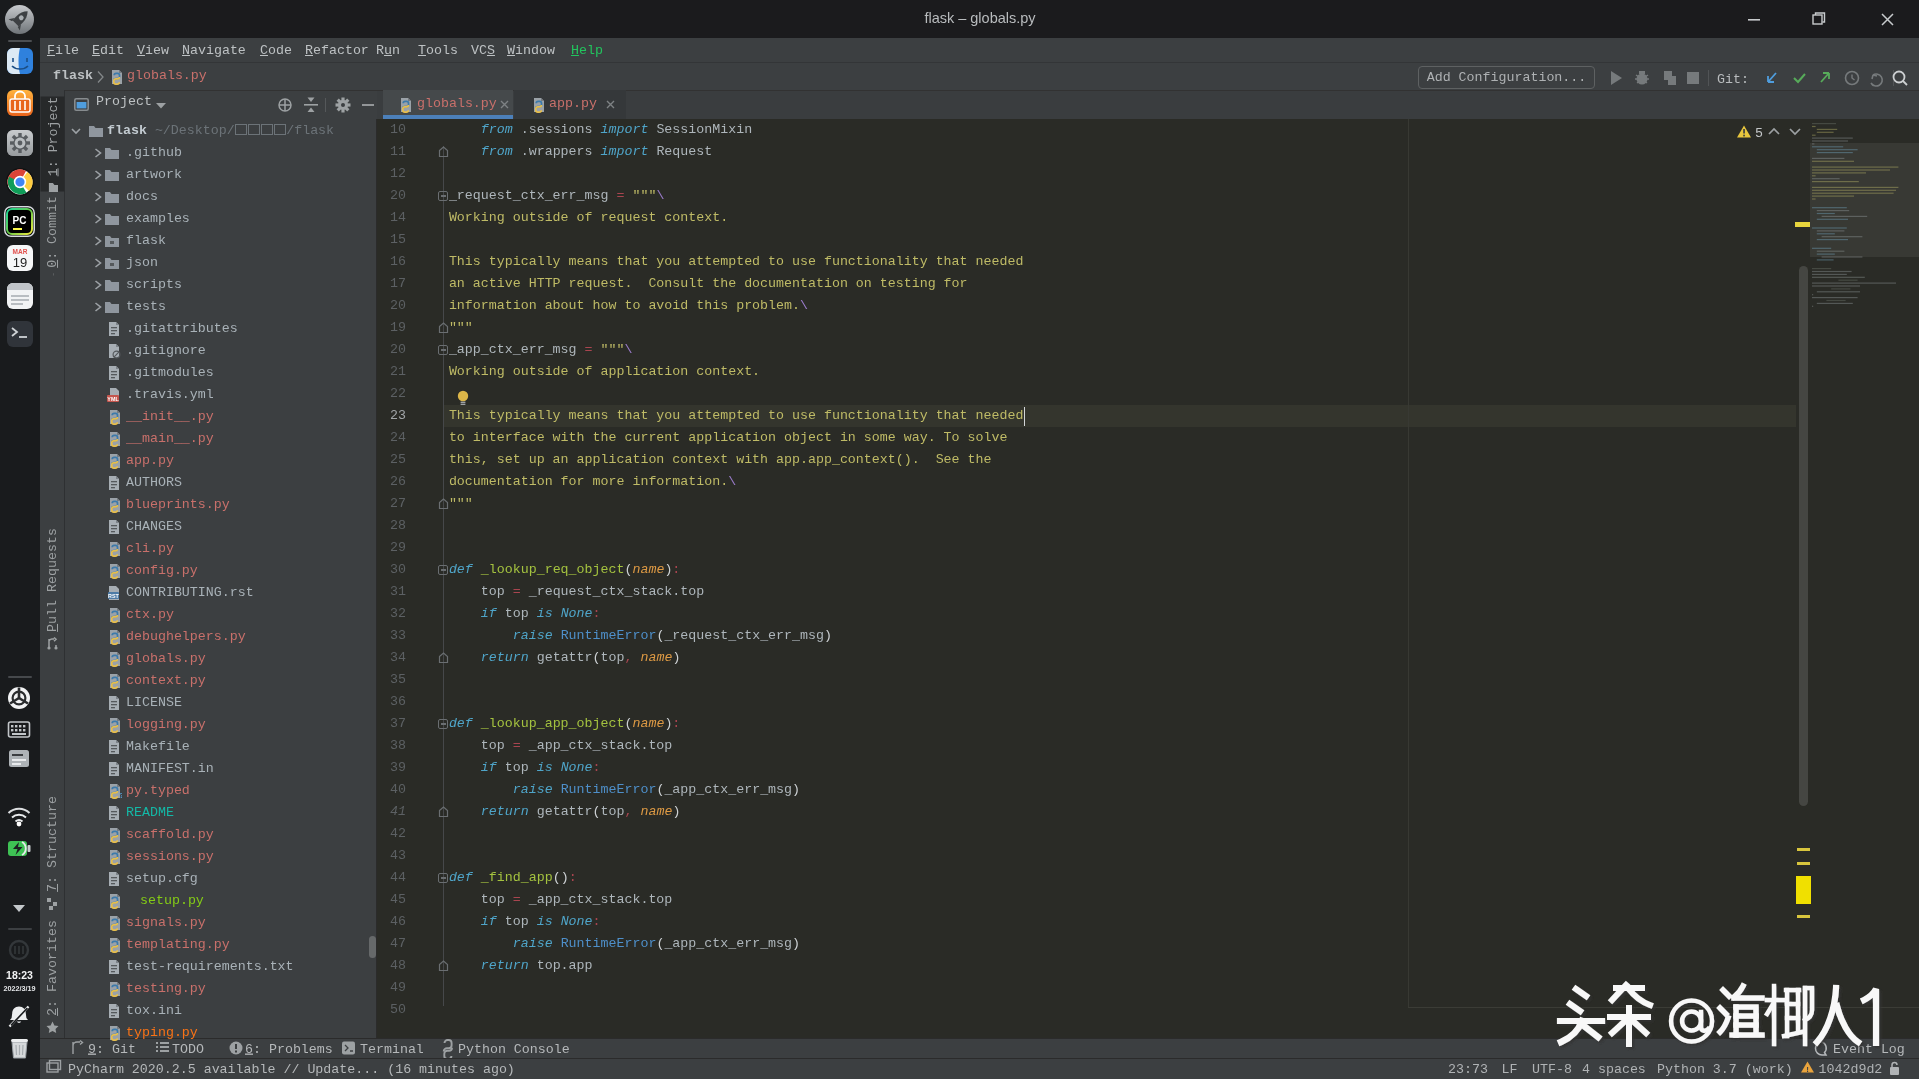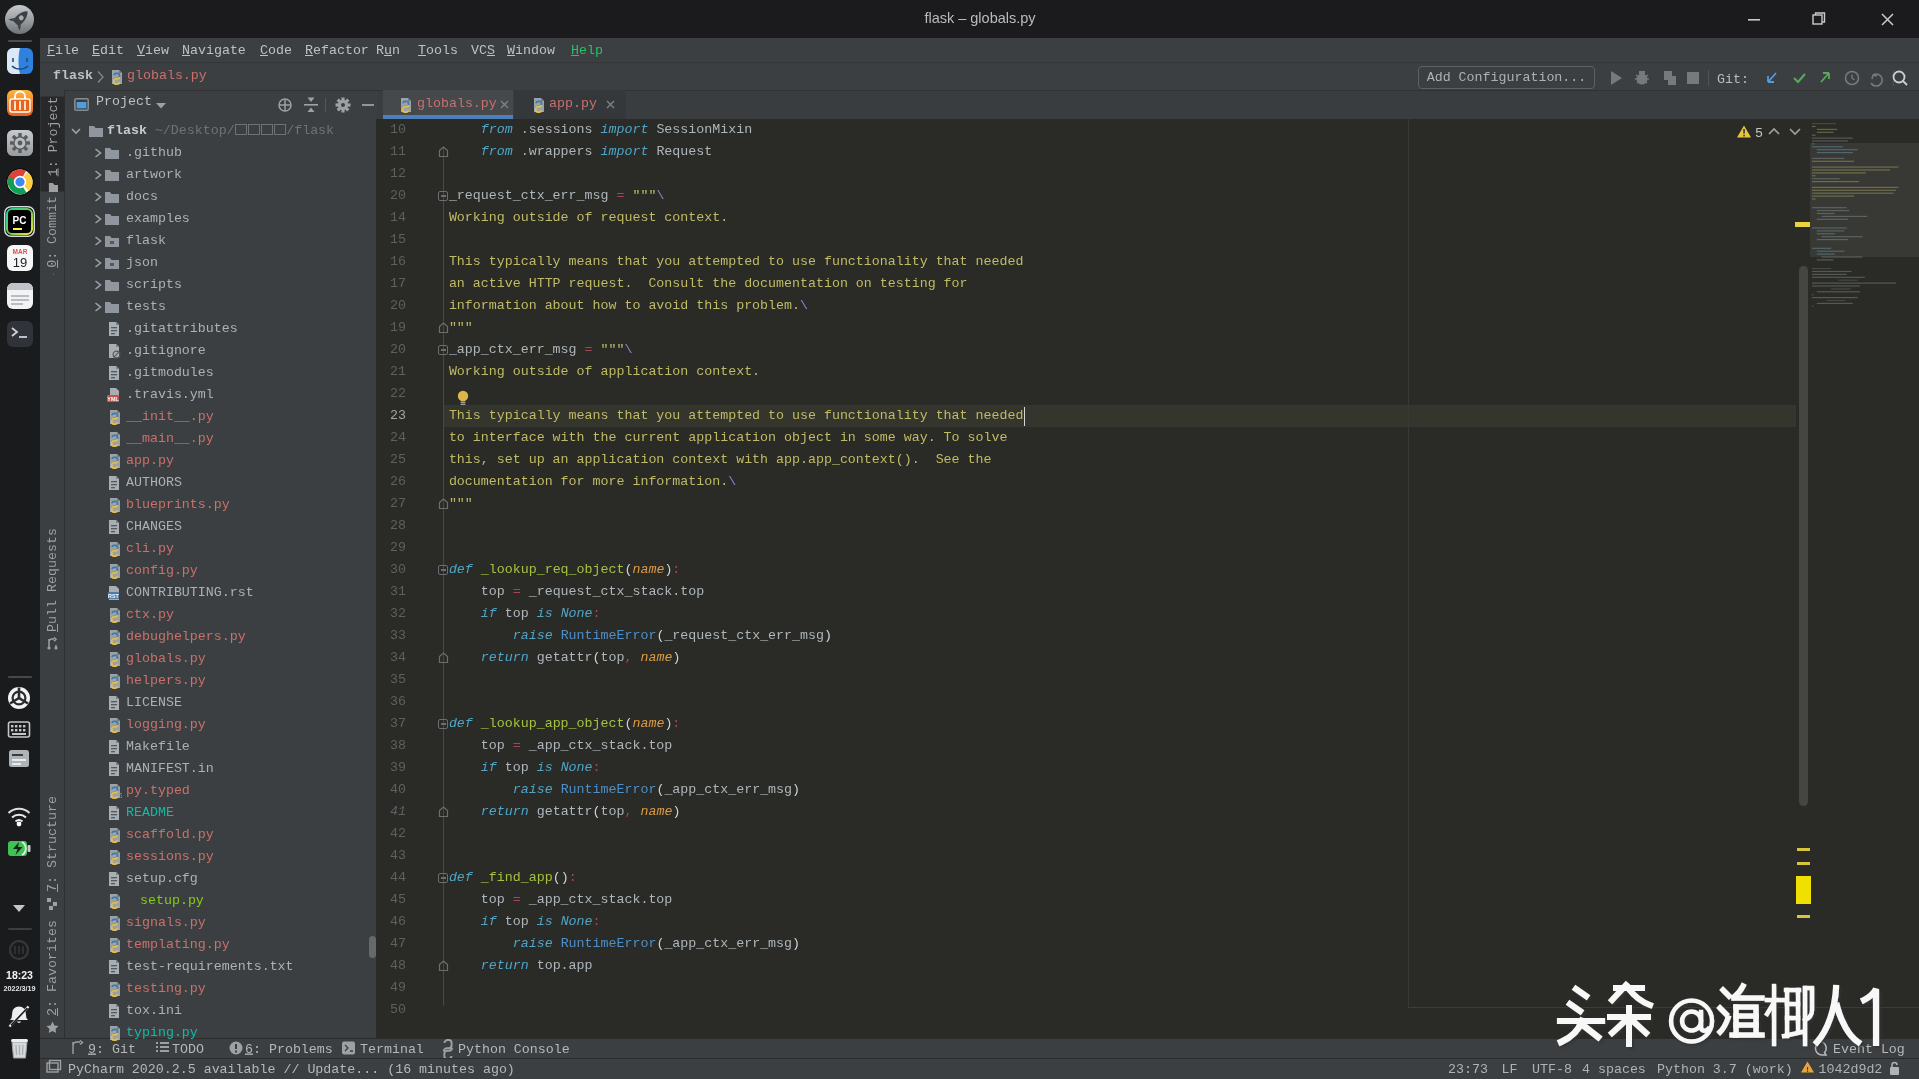--- a/index.html
+++ b/index.html
@@ -493,21 +493,21 @@
   </svg>
 <div class="tr" style="top:648px;left:126px;color:#c9706b">globals.py</div>
 <svg class="ti" style="left:106px;top:673px" width="16" height="16">
     <path d="M4 1 h7 l3 3 v11 H4 Z" fill="#9ba2a8"></path>
     <path d="M11 1 l3 3 h-3 Z" fill="#767c81"></path>
     <g>
       <path d="M6.2 6.2 c0-1.1.9-1.9 2-1.9 h1.4 c1.1 0 1.9.8 1.9 1.9 v1.5 c0 1-.8 1.9-1.9 1.9 H7.8 c-1.2 0-2.1.9-2.1 2" fill="none" stroke="#3c7aab" stroke-width="1.7"></path>
       <path d="M11.4 8 c0 1-.8 1.9-1.9 1.9 H7.8 c-1.1 0-2 .8-2 1.9 v1.4 c0 1.1.9 1.9 2 1.9 h1.5 c1.1 0 2-.8 2-1.9" fill="none" stroke="#e8bf4c" stroke-width="1.7"></path>
     </g>
   </svg>
-<div class="tr" style="top:670px;left:126px;color:#c9706b">helpers.py</div>
+<div class="tr" style="top:670px;left:126px;color:#c9706b">context.py</div>
 <svg class="ti" style="left:106px;top:695px" width="16" height="16">
     <path d="M3 1 h7 l3 3 v11 H3 Z" fill="#a7aeb4"></path>
     <path d="M10 1 l3 3 h-3 Z" fill="#7d8389"></path>
     <rect x="5" y="6" width="6" height="1.3" fill="#55595c"></rect>
     <rect x="5" y="9" width="6" height="1.3" fill="#55595c"></rect>
     <rect x="5" y="12" width="4" height="1.3" fill="#55595c"></rect>
   </svg>
 <div class="tr" style="top:692px;left:126px;color:#a9b2b8">LICENSE</div>
 <svg class="ti" style="left:106px;top:717px" width="16" height="16">
     <path d="M4 1 h7 l3 3 v11 H4 Z" fill="#9ba2a8"></path>
@@ -631,21 +631,21 @@
   </svg>
 <div class="tr" style="top:1000px;left:126px;color:#a9b2b8">tox.ini</div>
 <svg class="ti" style="left:106px;top:1025px" width="16" height="16">
     <path d="M4 1 h7 l3 3 v11 H4 Z" fill="#9ba2a8"></path>
     <path d="M11 1 l3 3 h-3 Z" fill="#767c81"></path>
     <g>
       <path d="M6.2 6.2 c0-1.1.9-1.9 2-1.9 h1.4 c1.1 0 1.9.8 1.9 1.9 v1.5 c0 1-.8 1.9-1.9 1.9 H7.8 c-1.2 0-2.1.9-2.1 2" fill="none" stroke="#3c7aab" stroke-width="1.7"></path>
       <path d="M11.4 8 c0 1-.8 1.9-1.9 1.9 H7.8 c-1.1 0-2 .8-2 1.9 v1.4 c0 1.1.9 1.9 2 1.9 h1.5 c1.1 0 2-.8 2-1.9" fill="none" stroke="#e8bf4c" stroke-width="1.7"></path>
     </g>
   </svg>
-<div class="tr" style="top:1022px;left:126px;color:#14b8a6">typing.py</div>
+<div class="tr" style="top:1022px;left:126px;color:#f97316">typing.py</div>
 <div style="position:absolute;left:369px;top:936px;width:7px;height:22px;border-radius:4px;background:rgba(255,255,255,.22);z-index:5"></div>
 <div style="position:absolute;left:4.5px;top:131.5px;width:95px;height:24px;transform:rotate(-90deg);display:flex;align-items:center;justify-content:center;gap:5px;background:#27292a;color:#9da1a3;font-size:13.3px;white-space:nowrap;z-index:4">
     <svg width="13" height="13" style="transform:rotate(90deg)">
       <path d="M1 3 h4 l1.5 2 H12 v7 H1 Z" fill="#9da1a3"></path>
     </svg>
     <span><span style="text-decoration:underline">1</span>: Project</span>
   </div>
 <div style="position:absolute;left:12.0px;top:224.0px;width:80px;height:24px;transform:rotate(-90deg);display:flex;align-items:center;justify-content:center;gap:5px;color:#9da1a3;font-size:13.3px;white-space:nowrap;z-index:4">
     <svg width="13" height="13" style="transform:rotate(90deg)">
       <circle cx="6.5" cy="6.5" r="3" fill="none" stroke="#9da1a3" stroke-width="1.5"></circle>

